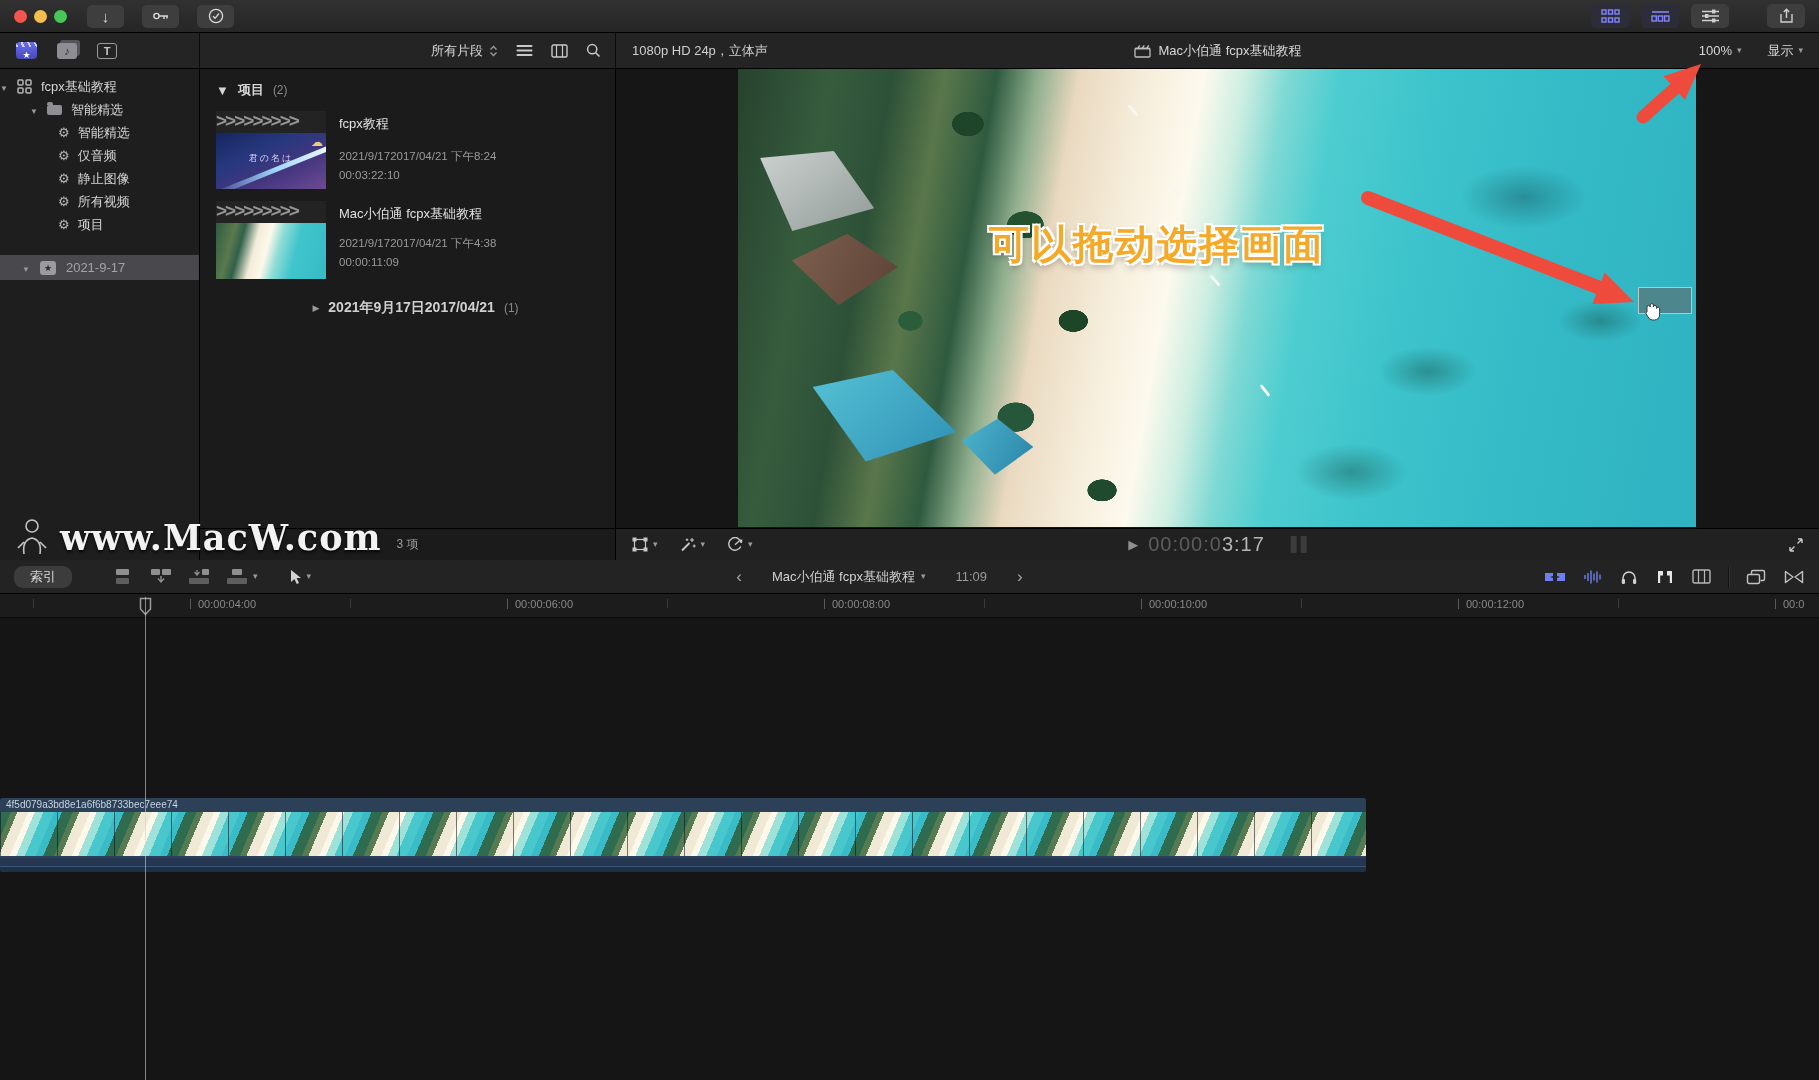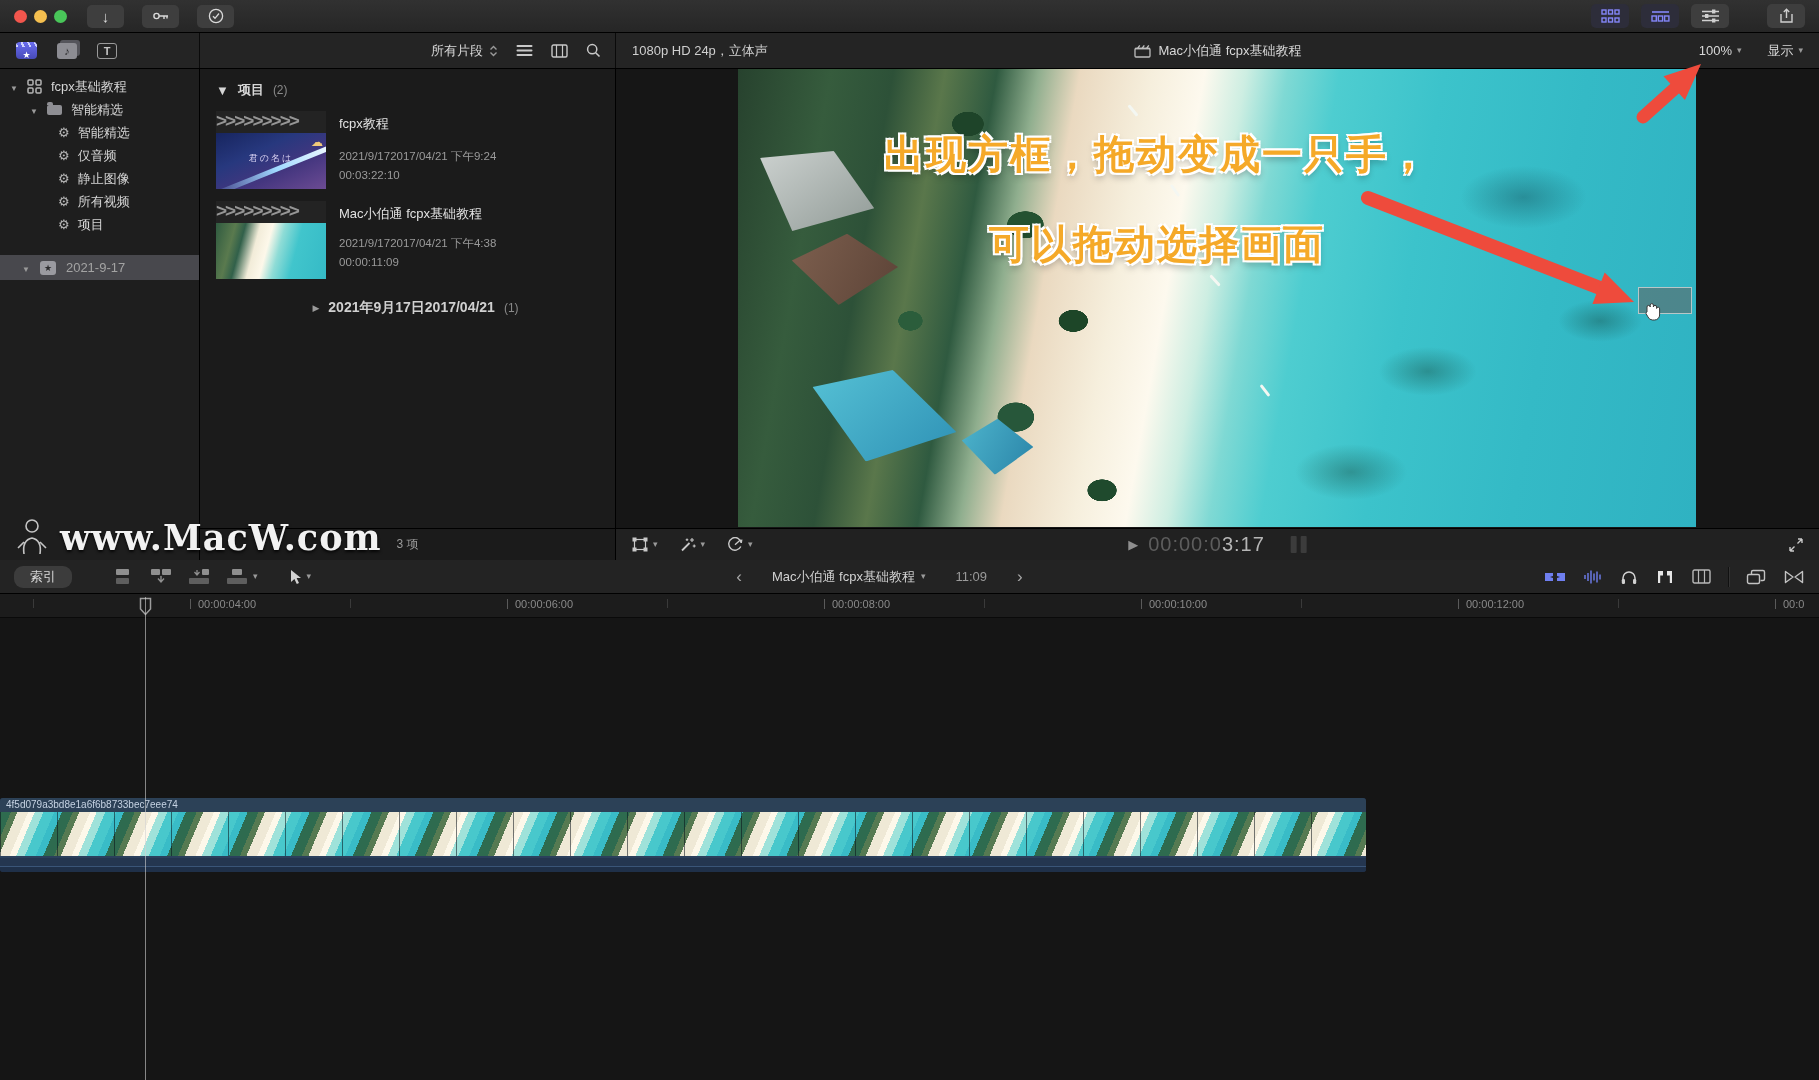--- a/index.html
+++ b/index.html
@@ -279,21 +279,21 @@
           <span>显示</span>
             <span class="g-chev"></span>
         </div>
       </div>
     </div>
   </div>
 
   <div class="main">
 
     <div class="sidebar">
-      <div class="sb-row" style="padding-left:10px;gap:9px;text-align:right;">
+      <div class="sb-row" style="gap:9px;text-align:right;">
         <span class="disc-v"></span>
         <svg class="grid4" width="15" height="15" viewBox="0 0 15 15">
             <g fill="none" stroke="#b5b5b5" stroke-width="1.5">
               <rect x="1" y="1" width="5" height="5" rx="1"></rect>
               <rect x="9" y="1" width="5" height="5" rx="1"></rect>
               <rect x="1" y="9" width="5" height="5" rx="1"></rect>
               <rect x="9" y="9" width="5" height="5" rx="1"></rect>
             </g>
           </svg>
         <span>fcpx基础教程</span>
@@ -340,21 +340,21 @@
       <div class="clip-row">
         <div class="thumb">
           <div class="chevstrip">&gt;&gt;&gt;&gt;&gt;&gt;&gt;&gt;&gt;</div>
           <div class="thumb-img sky">
             <span class="thumb-label">君の名は</span>
             <span class="g-cloud"></span>
           </div>
         </div>
         <div class="clip-meta">
           <div class="clip-title">fcpx教程</div>
-          <div class="clip-date">2021/9/172017/04/21 下午9:24</div>
+          <div class="clip-date">2021/9/172017/04/21 下午8:24</div>
           <div class="clip-dur">00:03:22:10</div>
         </div>
       </div>
 
       <div class="clip-row second">
         <div class="thumb">
           <div class="chevstrip">&gt;&gt;&gt;&gt;&gt;&gt;&gt;&gt;&gt;</div>
           <div class="thumb-img beach"></div>
         </div>
         <div class="clip-meta">
@@ -379,21 +379,20 @@
       <div class="video">
         <div class="trees"></div>
         <div class="roof white"></div>
         <div class="roof brown"></div>
         <div class="roof teal1"></div>
         <div class="roof teal2"></div>
         <span class="boat" style="left:388px;top:40px;transform:rotate(50deg);"></span>
         <span class="boat" style="left:430px;top:120px;transform:rotate(55deg);"></span>
         <span class="boat" style="left:470px;top:210px;transform:rotate(48deg);"></span>
         <span class="boat" style="left:520px;top:320px;transform:rotate(52deg);"></span>
-        <div class="annotation anno1">出现方框，拖动变成一只手，</div>
         <div class="annotation anno2">可以拖动选择画面</div>
       </div>
       <div class="viewer-bottom">
         <div class="vb-icons">
           <div class="vb-icon">
             <svg width="16" height="15" viewBox="0 0 16 15">
                 <rect x="2.5" y="2.5" width="11" height="10" fill="none" stroke="#c9c9c9" stroke-width="1.2"></rect>
                 <g fill="#c9c9c9">
                   <rect x="0.5" y="0.5" width="4" height="4"></rect>
                   <rect x="11.5" y="0.5" width="4" height="4"></rect>

